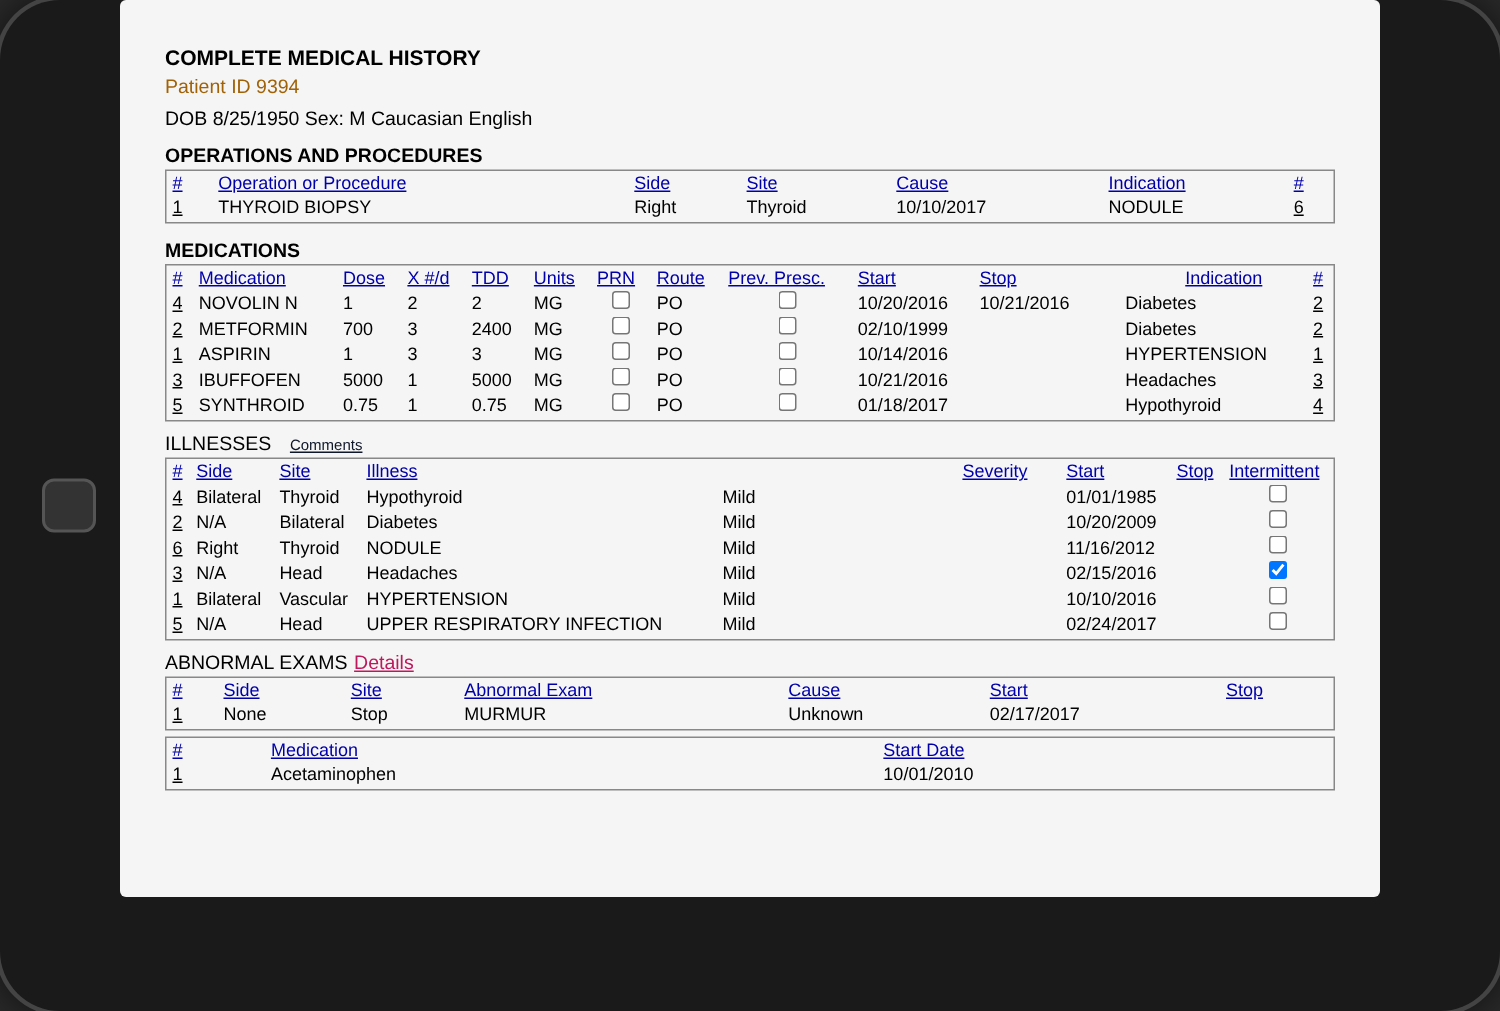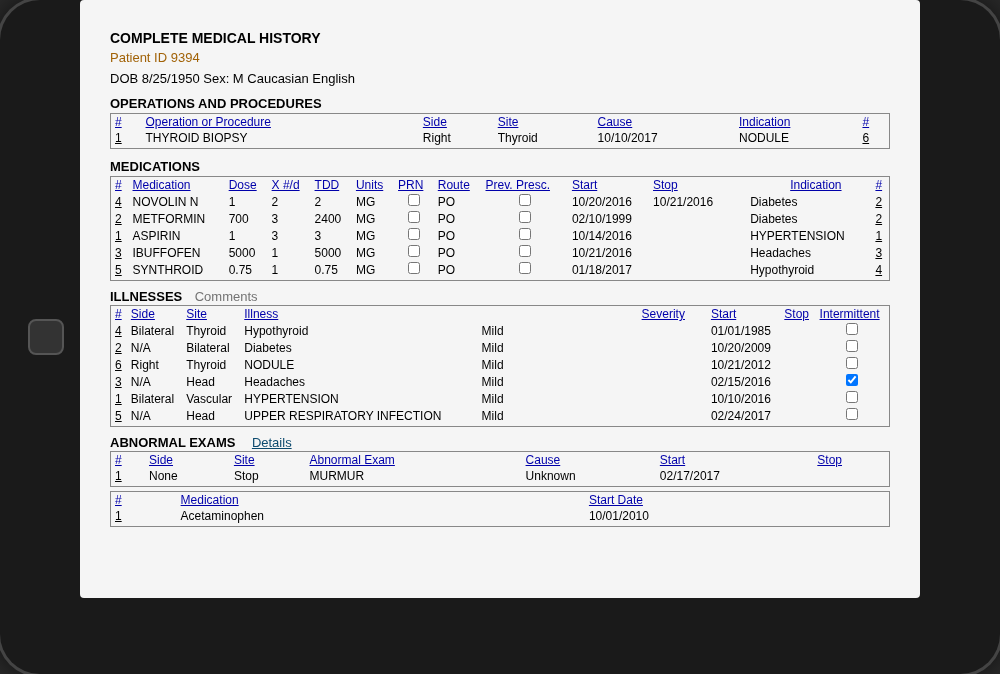--- a/index.html
+++ b/index.html
@@ -60,26 +60,27 @@
     .section-title {
       font-size: 13px;
       font-weight: bold;
       color: #000;
       margin-top: 10px;
       margin-bottom: 2px;
     }
     .section-title-inline {
       display: inline;
       font-size: 13px;
-      font-weight: bold;
+      font-weight: normal;
       color: #000;
     }
     .comments-link {
-      font-size: 13px;
-      color: #737373;
+      font-size: 10px;
+      color: #0f172a;
+      text-decoration: underline;
       cursor: pointer;
       margin-left: 8px;
     }
     .data-table {
       width: 100%;
       border-collapse: collapse;
       font-size: 12px;
       margin-bottom: 2px;
     }
     .data-table th {
@@ -106,24 +107,24 @@
     }
     .checkbox-cell {
       text-align: center;
     }
     input[type="checkbox"] {
       width: 12px;
       height: 12px;
     }
     .details-link {
       font-size: 13px;
-      color: #0c4a6e;
+      color: #be185d;
       text-decoration: underline;
       cursor: pointer;
-      margin-left: 12px;
+      margin-left: 0;
     }
   </style>
 </head>
 <body>
 
 <div class="tablet-frame">
   <div class="tablet-button"></div>
   <div class="screen">
 
     <div class="page-title">COMPLETE MEDICAL HISTORY</div>
@@ -296,21 +297,21 @@
     <td>10/20/2009</td>
     <td></td>
     <td class="checkbox-cell"><input type="checkbox" style=""></td>
   </tr>
             <tr>
     <td class="link-text">6</td>
     <td>Right</td>
     <td>Thyroid</td>
     <td>NODULE</td>
     <td style="padding-left:20px;">Mild</td>
-    <td>10/21/2012</td>
+    <td>11/16/2012</td>
     <td></td>
     <td class="checkbox-cell"><input type="checkbox" style=""></td>
   </tr>
             <tr>
     <td class="link-text">3</td>
     <td>N/A</td>
     <td>Head</td>
     <td>Headaches</td>
     <td style="padding-left:20px;">Mild</td>
     <td>02/15/2016</td>

